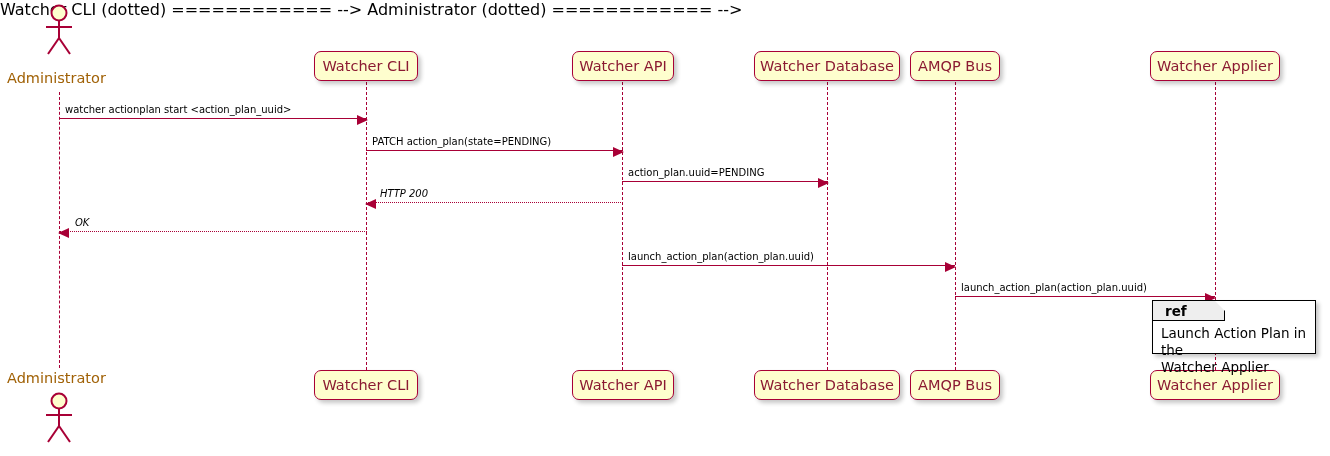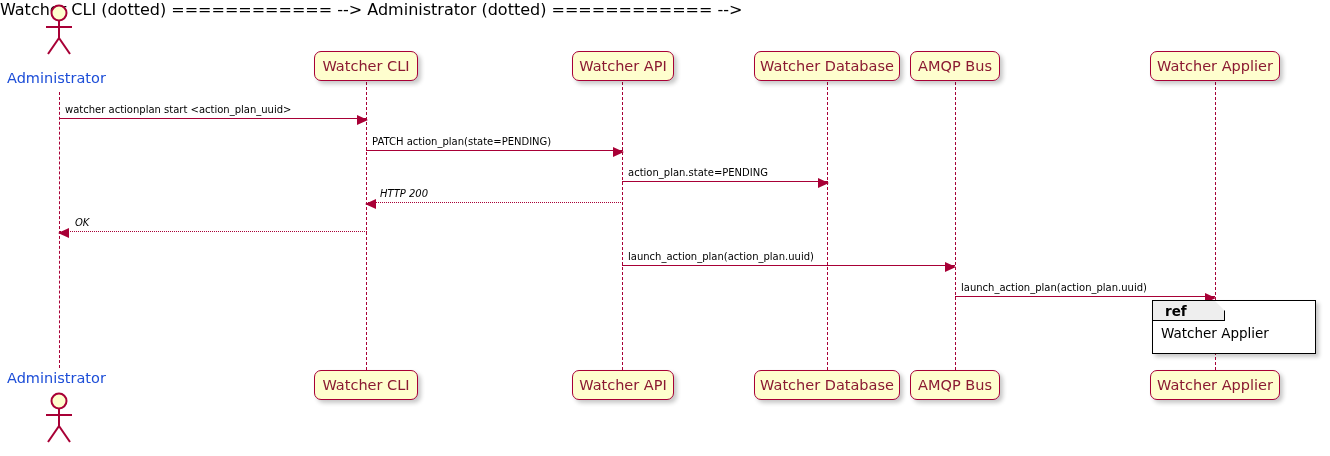--- a/index.html
+++ b/index.html
@@ -49,21 +49,21 @@
   
   .actor {
     position: absolute;
     width: 40px;
     height: 52px;
   }
   .actor svg { display: block; overflow: visible; }
   .actor-label {
     position: absolute;
     font-size: 14.5px;
-    color: #1d4ed8;
+    color: #a16207;
     white-space: nowrap;
     line-height: 1;
   }
 
   
   .msg {
     position: absolute;
     height: 0;
     border-top: 1.6px solid #A80036;
   }
@@ -193,21 +193,21 @@
 
   
   <div class="msg" style="left:366px; top:150px; width:257px;">
     <span class="arrowhead right"></span>
     <span class="msg-label">PATCH action_plan(state=PENDING)</span>
   </div>
 
   
   <div class="msg" style="left:622px; top:181px; width:206px;">
     <span class="arrowhead right"></span>
-    <span class="msg-label">action_plan.state=PENDING</span>
+    <span class="msg-label">action_plan.uuid=PENDING</span>
   </div>
 
    Watcher CLI (dotted) ============ --&gt;
   <div class="msg dotted" style="left:366px; top:202px; width:257px;">
     <span class="arrowhead left"></span>
     <span class="msg-label" style="left:14px;font-style:italic;">HTTP 200</span>
   </div>
 
    Administrator (dotted) ============ --&gt;
   <div class="msg dotted" style="left:59px; top:231px; width:308px;font-style:italic;">
@@ -224,17 +224,18 @@
   
   <div class="msg" style="left:955px; top:296px; width:260px;">
     <span class="arrowhead right"></span>
     <span class="msg-label">launch_action_plan(action_plan.uuid)</span>
   </div>
 
   
   <div class="ref-box" style="left:1152px; top:300px; width:164px; height:54px;">
     <div class="ref-tab" style="width:72px;">ref</div>
     <div class="ref-text">
+      <div>Launch Action Plan in the</div>
       <div>Watcher Applier</div>
     </div>
   </div>
 
 </div>
 
 </body></html>

